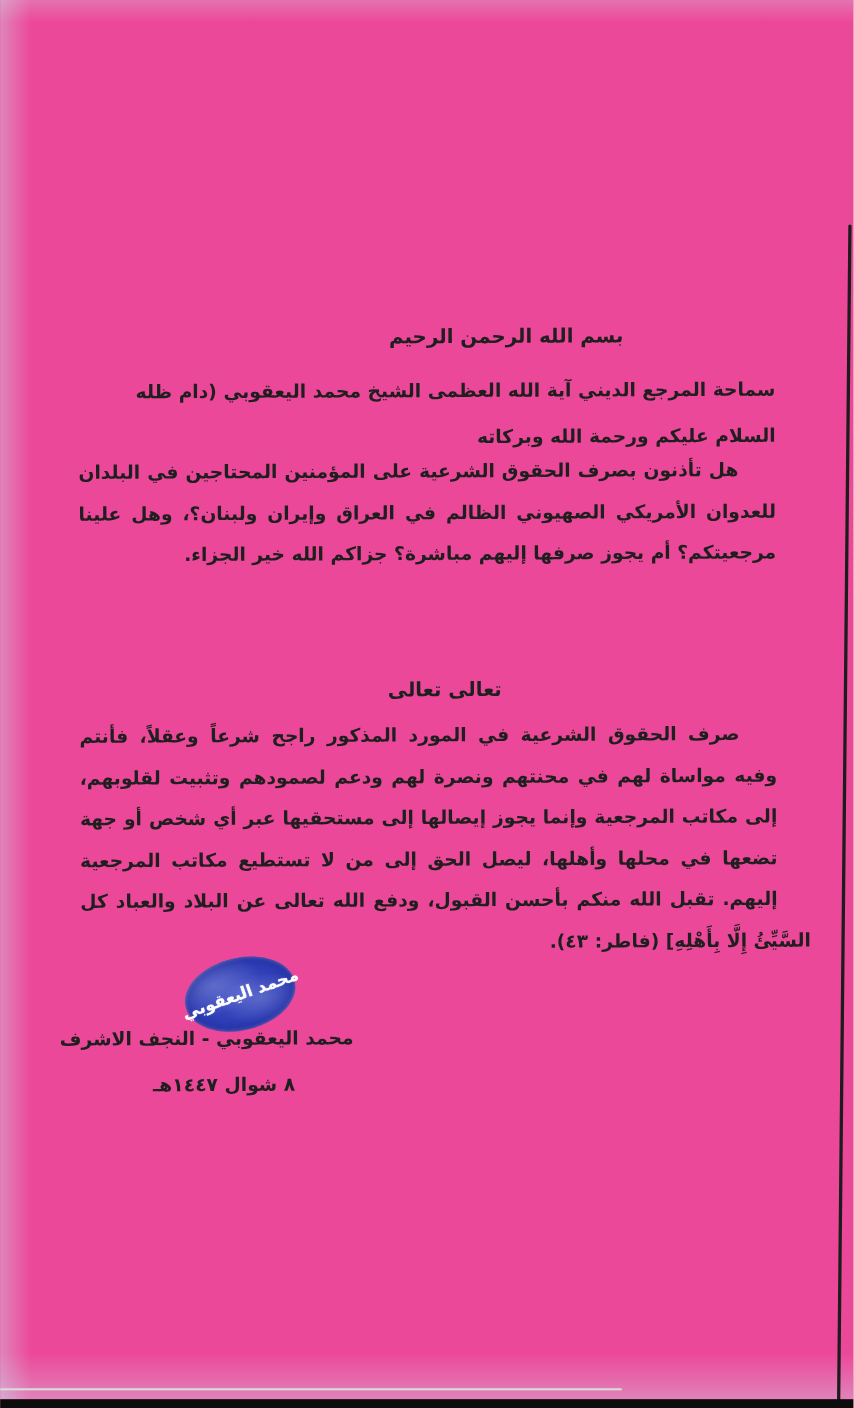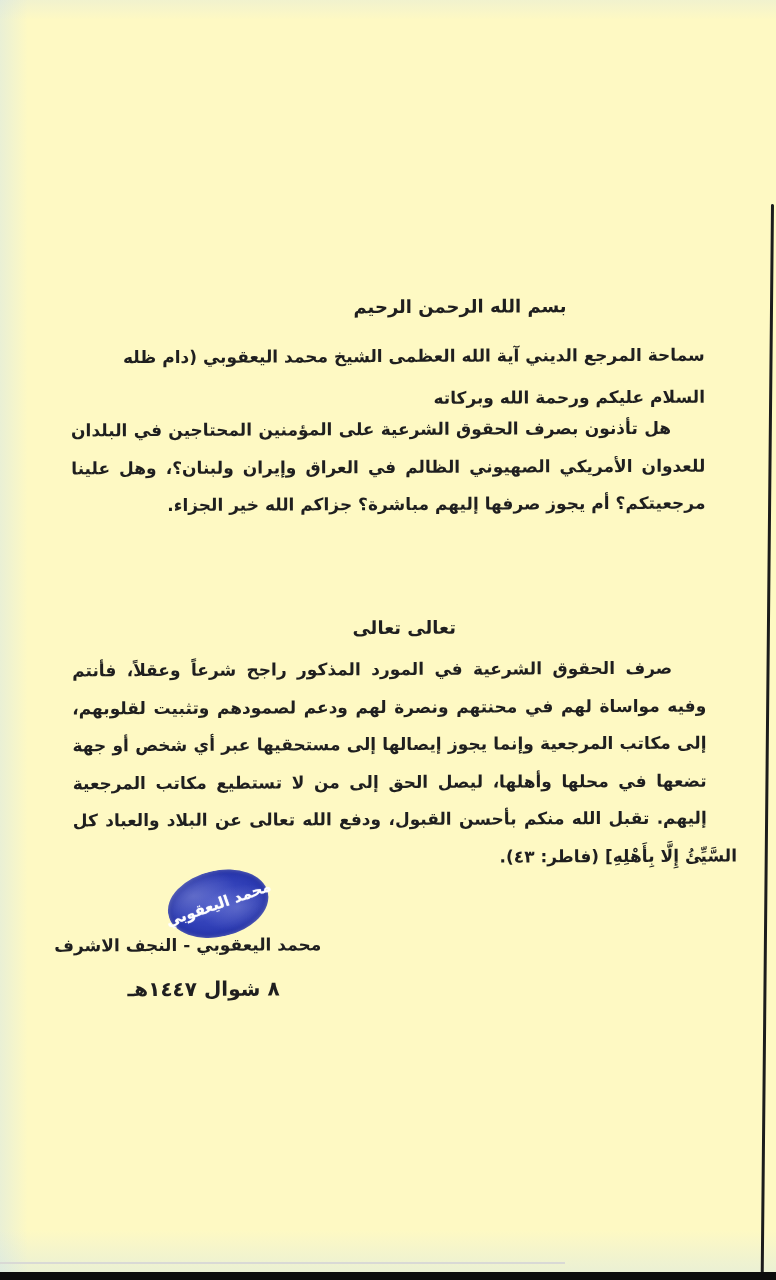--- a/index.html
+++ b/index.html
@@ -1,20 +1,20 @@
 <!DOCTYPE html>
 <html lang="ar" dir="rtl"><head>
 <meta charset="utf-8">
 <style>
   html,body{margin:0;padding:0;background:#e8e8e8;}
   .screen{
     position:relative;
     width:776px;height:1280px;
     margin:0 auto;
-    background:#fef9c3;
+    background:#ec4899;
     overflow:hidden;
     font-family:"DejaVu Sans",sans-serif;
     color:#1f1f1f;
   }
   
   .wash-left{position:absolute;left:0;top:0;width:28px;height:100%;
     background:linear-gradient(to right,rgba(203,226,240,.40),rgba(203,226,240,0));}
   .wash-top{position:absolute;left:0;top:0;width:100%;height:20px;
     background:linear-gradient(to bottom,rgba(208,224,235,.28),rgba(208,224,235,0));}
   .wash-bottom{position:absolute;left:0;bottom:8px;width:100%;height:42px;
@@ -60,21 +60,21 @@
     box-shadow:inset 0 0 4px rgba(255,255,255,.35), inset 0 0 10px rgba(20,28,120,.55);
     display:flex;align-items:center;justify-content:center;
   }
   .stamp-text{color:rgba(255,255,255,.95);font-size:15px;font-weight:bold;
     transform:rotate(-6deg);letter-spacing:-1px;white-space:nowrap;
     text-shadow:0 0 1px rgba(255,255,255,.8);}
 
   .sig-name{position:absolute;left:86px;top:934px;width:234px;text-align:center;
     font-size:17px;white-space:nowrap;}
   .sig-date{position:absolute;left:114px;top:976px;width:176px;text-align:center;
-    font-size:20px;white-space:nowrap;}
+    font-size:17px;white-space:nowrap;}
 </style>
 </head>
 <body>
 
 <div class="screen">
 
   <div class="wash-left"></div>
   <div class="wash-top"></div>
   <div class="wash-bottom"></div>
 

